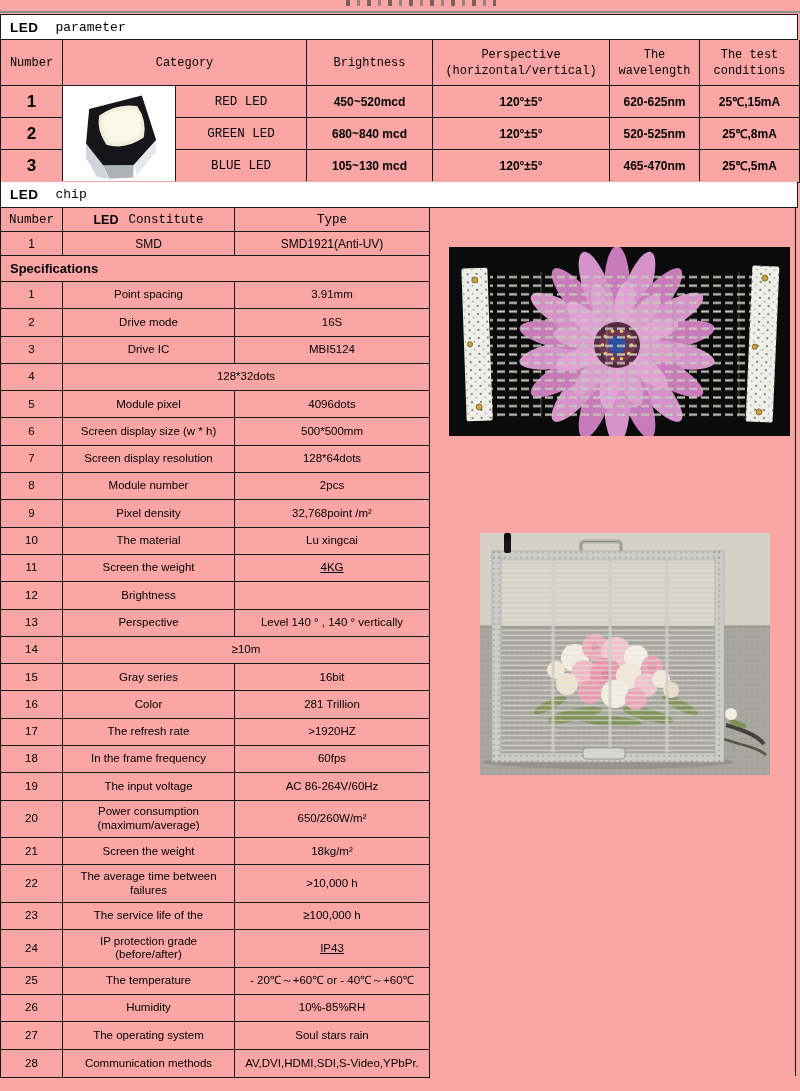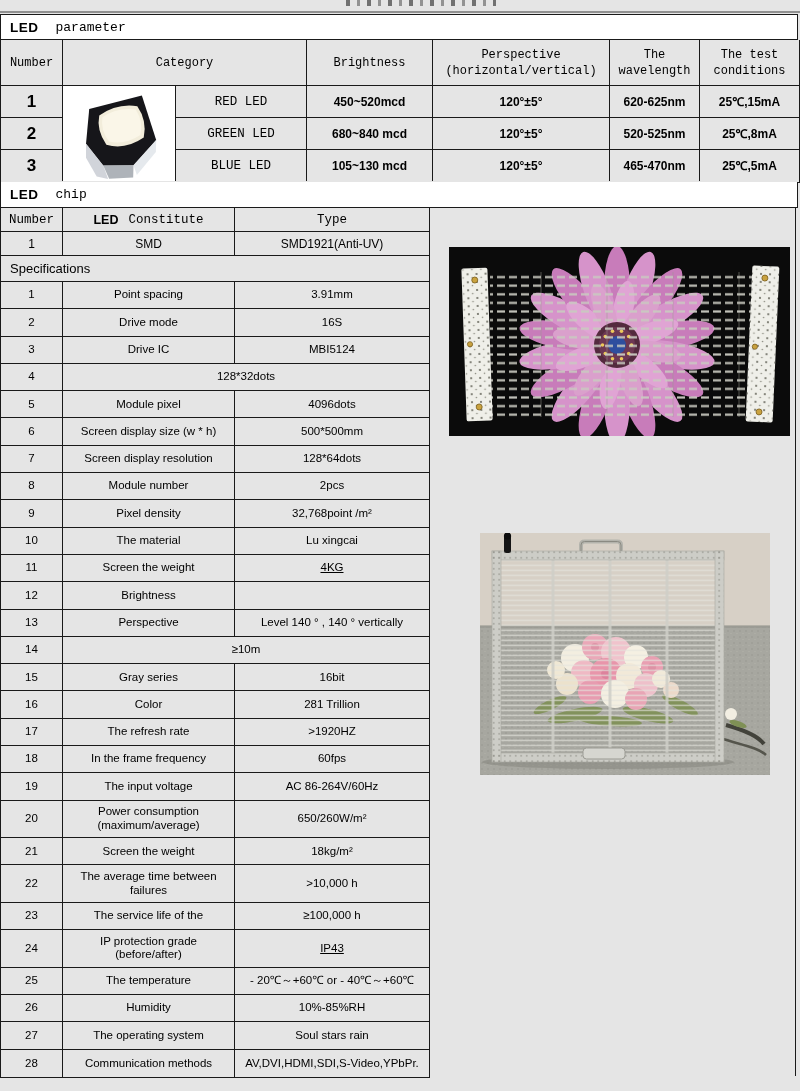--- a/index.html
+++ b/index.html
@@ -1,18 +1,18 @@
 <!DOCTYPE html>
 <html><head>
 <meta charset="utf-8">
 <style>
   * { margin:0; padding:0; box-sizing:border-box; }
   html,body { background:#ffffff; }
   body { font-family:"Liberation Sans", sans-serif; }
-  .page { position:relative; width:800px; height:1091px; background:#e5e5e5; overflow:hidden; }
+  .page { position:relative; width:800px; height:1091px; background:#fca5a5; overflow:hidden; }
 
   
   .top-marks { position:absolute; left:346px; top:0; width:150px; height:6px;
     background-image:repeating-linear-gradient(90deg,#4a4a4a 0 4px,transparent 4px 11px,#777 11px 14px,transparent 14px 21px);
     opacity:.75; }
   .top-rule { position:absolute; left:0; top:11px; width:800px; height:2px; background:#909090; }
   .right-border { position:absolute; left:795px; top:208px; width:1px; height:868px; background:#1a1a1a; }
 
   
   .sec-band { position:absolute; left:0; width:798px; height:26px; border:1px solid #1a1a1a;
@@ -46,21 +46,21 @@
     display:flex; align-items:center; justify-content:center; }
   .chip-table > div.nr { border-right:none; }
   .chip-table > div.nb { border-bottom:none; }
   .chip-h { font-family:"Liberation Mono","DejaVu Sans Mono",monospace; font-size:12.5px; }
   .chip-h .cb { font-weight:bold; font-family:"Liberation Sans",sans-serif; font-size:12.5px; margin-right:10px; }
   .chip-d { font-size:12px; }
 
   
   .spec-title { position:absolute; left:0; top:256px; width:430px; height:26px;
     border-left:1px solid #1a1a1a; border-right:1px solid #1a1a1a; border-bottom:1px solid #1a1a1a;
-    display:flex; align-items:center; padding-left:9px; font-weight:normal; font-size:13px; }
+    display:flex; align-items:center; padding-left:9px; font-weight:bold; font-size:13px; }
   .spec-table { position:absolute; left:0; top:282px; width:430px;
     border-left:1px solid #1a1a1a; border-right:1px solid #1a1a1a; border-bottom:1px solid #1a1a1a; }
   .srow { display:flex; min-height:27.3px; border-bottom:1px solid #1a1a1a; align-items:stretch; }
   .srow:last-child { border-bottom:none;justify-content:center; }
   .srow.tall { min-height:37.5px; }
   .srow > div { display:flex; align-items:center; justify-content:center; text-align:center;
     font-size:11.5px; line-height:13.5px; white-space:pre-line; padding:2px 2px; }
   .sn { width:62px; border-right:1px solid #1a1a1a; }
   .sl { width:172px; border-right:1px solid #1a1a1a; }
   .sv { flex:1; }

